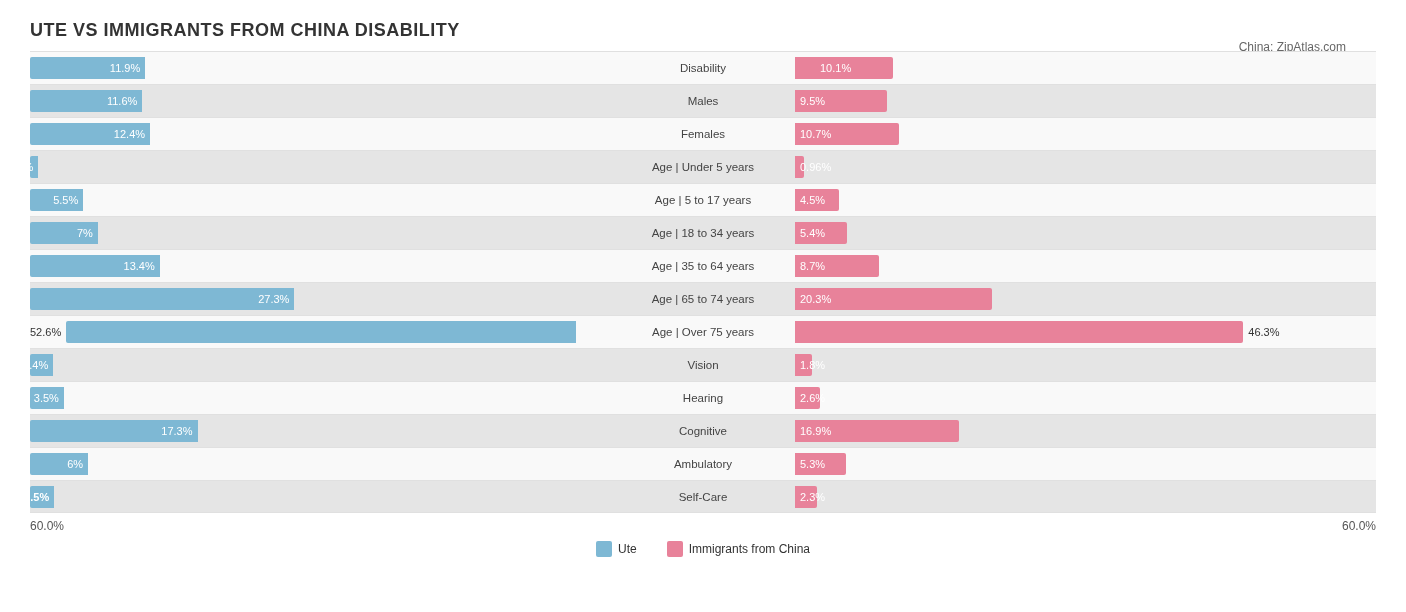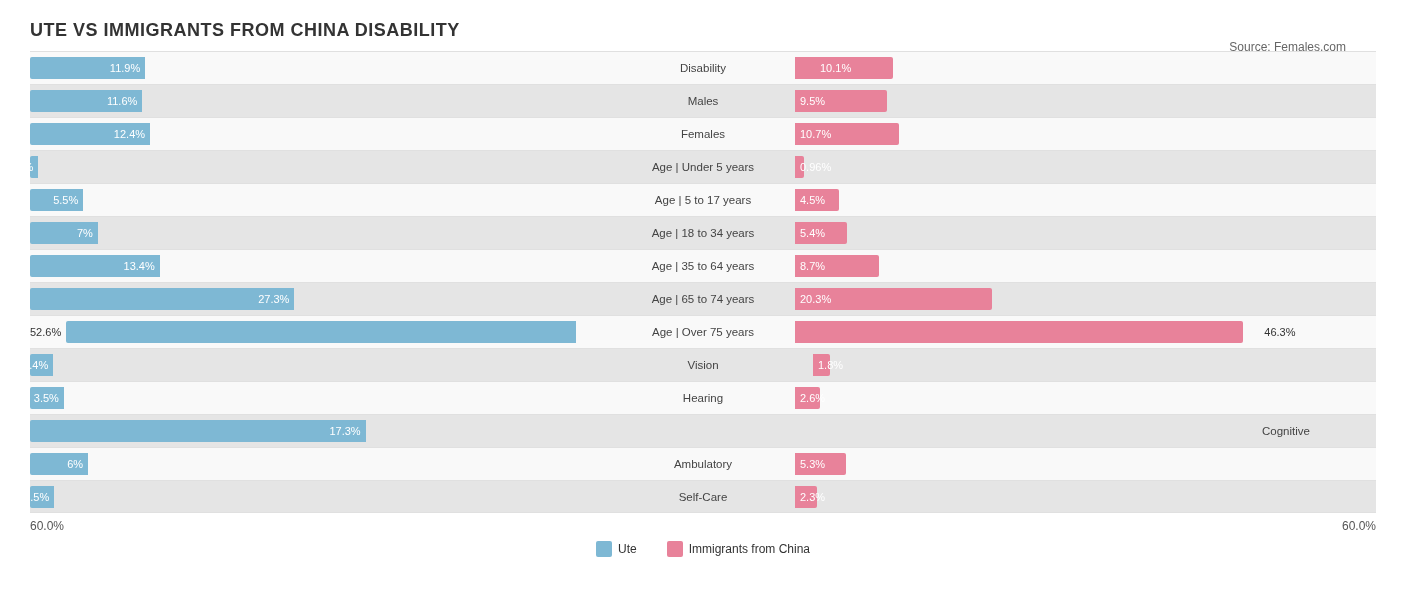--- a/index.html
+++ b/index.html
@@ -105,21 +105,21 @@
     .bar-label-outside-left {
       font-size: 11px;
       color: #333;
       white-space: nowrap;
       margin-right: 5px;
     }
     .bar-label-outside-right {
       font-size: 11px;
       color: #333;
       white-space: nowrap;
-      margin-left: 21px;
+      margin-left: 5px;
     }
     .axis-labels {
       display: flex;
       justify-content: space-between;
       margin-top: 6px;
       padding: 0 0;
     }
     .axis-label {
       font-size: 12px;
       color: #555;
@@ -148,21 +148,21 @@
     
     
     
     
   </style>
 </head>
 <body>
 
 <div style="position:relative;">
   <div class="chart-title">UTE VS IMMIGRANTS FROM CHINA DISABILITY</div>
-  <div class="source">Source: Females.com</div>
+  <div class="source">China: ZipAtlas.com</div>
 
   <div class="chart-container">
     <div class="chart-area" id="chart-area">
     <div class="bar-row">
       <div class="left-section">
 
         <div class="bar-blue" style="width:19.833333333333332%;">
           <span class="bar-label" style="color:#fff;">11.9%</span>
         </div>
       </div>
@@ -296,21 +296,21 @@
     </div>
         <div class="bar-row">
       <div class="left-section">
 
         <div class="bar-blue" style="width:4%;">
           <span class="bar-label" style="color:#fff;">2.4%</span>
         </div>
       </div>
       <div class="center-label">Vision</div>
       <div class="right-section">
-        <div class="bar-pink" style="width:3.0000000000000004%;margin-left:18px;">
+        <div class="bar-pink" style="width:3.0000000000000004%;">
           <span class="bar-label" style="color:#fff;">1.8%</span>
         </div>
 
       </div>
     </div>
         <div class="bar-row">
       <div class="left-section">
 
         <div class="bar-blue" style="width:5.833333333333333%;">
           <span class="bar-label" style="color:#fff;">3.5%</span>
@@ -325,41 +325,47 @@
       </div>
     </div>
         <div class="bar-row">
       <div class="left-section">
 
         <div class="bar-blue" style="width:28.833333333333332%;">
           <span class="bar-label" style="color:#fff;">17.3%</span>
         </div>
       </div>
       <div class="center-label">Cognitive</div>
+      <div class="right-section">
+        <div class="bar-pink" style="width:28.16666666666666%;">
+          <span class="bar-label" style="color:#fff;">16.9%</span>
+        </div>
+
+      </div>
     </div>
         <div class="bar-row">
       <div class="left-section">
 
         <div class="bar-blue" style="width:10%;">
           <span class="bar-label" style="color:#fff;">6%</span>
         </div>
       </div>
       <div class="center-label">Ambulatory</div>
       <div class="right-section">
         <div class="bar-pink" style="width:8.833333333333334%;">
           <span class="bar-label" style="color:#fff;">5.3%</span>
         </div>
 
       </div>
     </div>
         <div class="bar-row">
       <div class="left-section">
 
         <div class="bar-blue" style="width:4.166666666666666%;">
-          <span class="bar-label" style="color:#fff;">2.5%</span>
+          <span class="bar-label" style="color:#fff;font-weight:bold;">2.5%</span>
         </div>
       </div>
       <div class="center-label">Self-Care</div>
       <div class="right-section">
         <div class="bar-pink" style="width:3.833333333333333%;">
           <span class="bar-label" style="color:#fff;">2.3%</span>
         </div>
 
       </div>
     </div>

